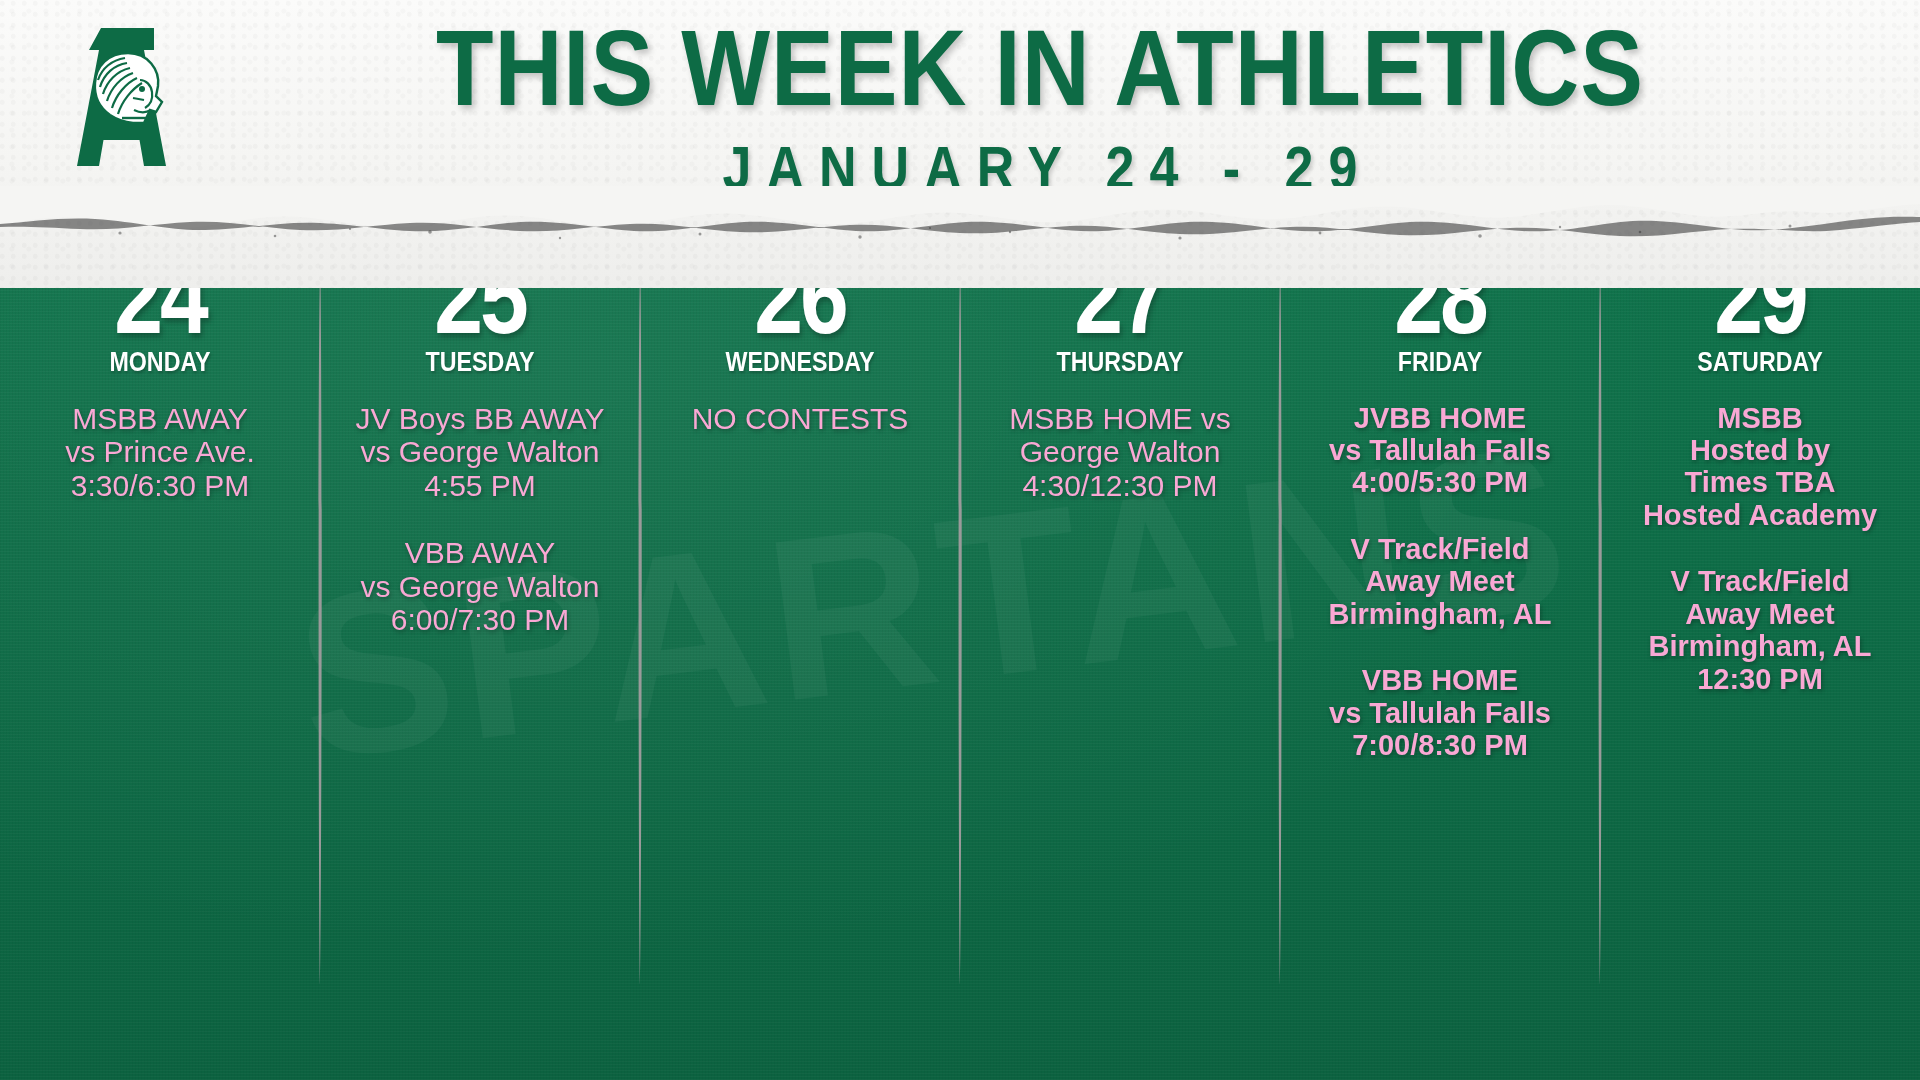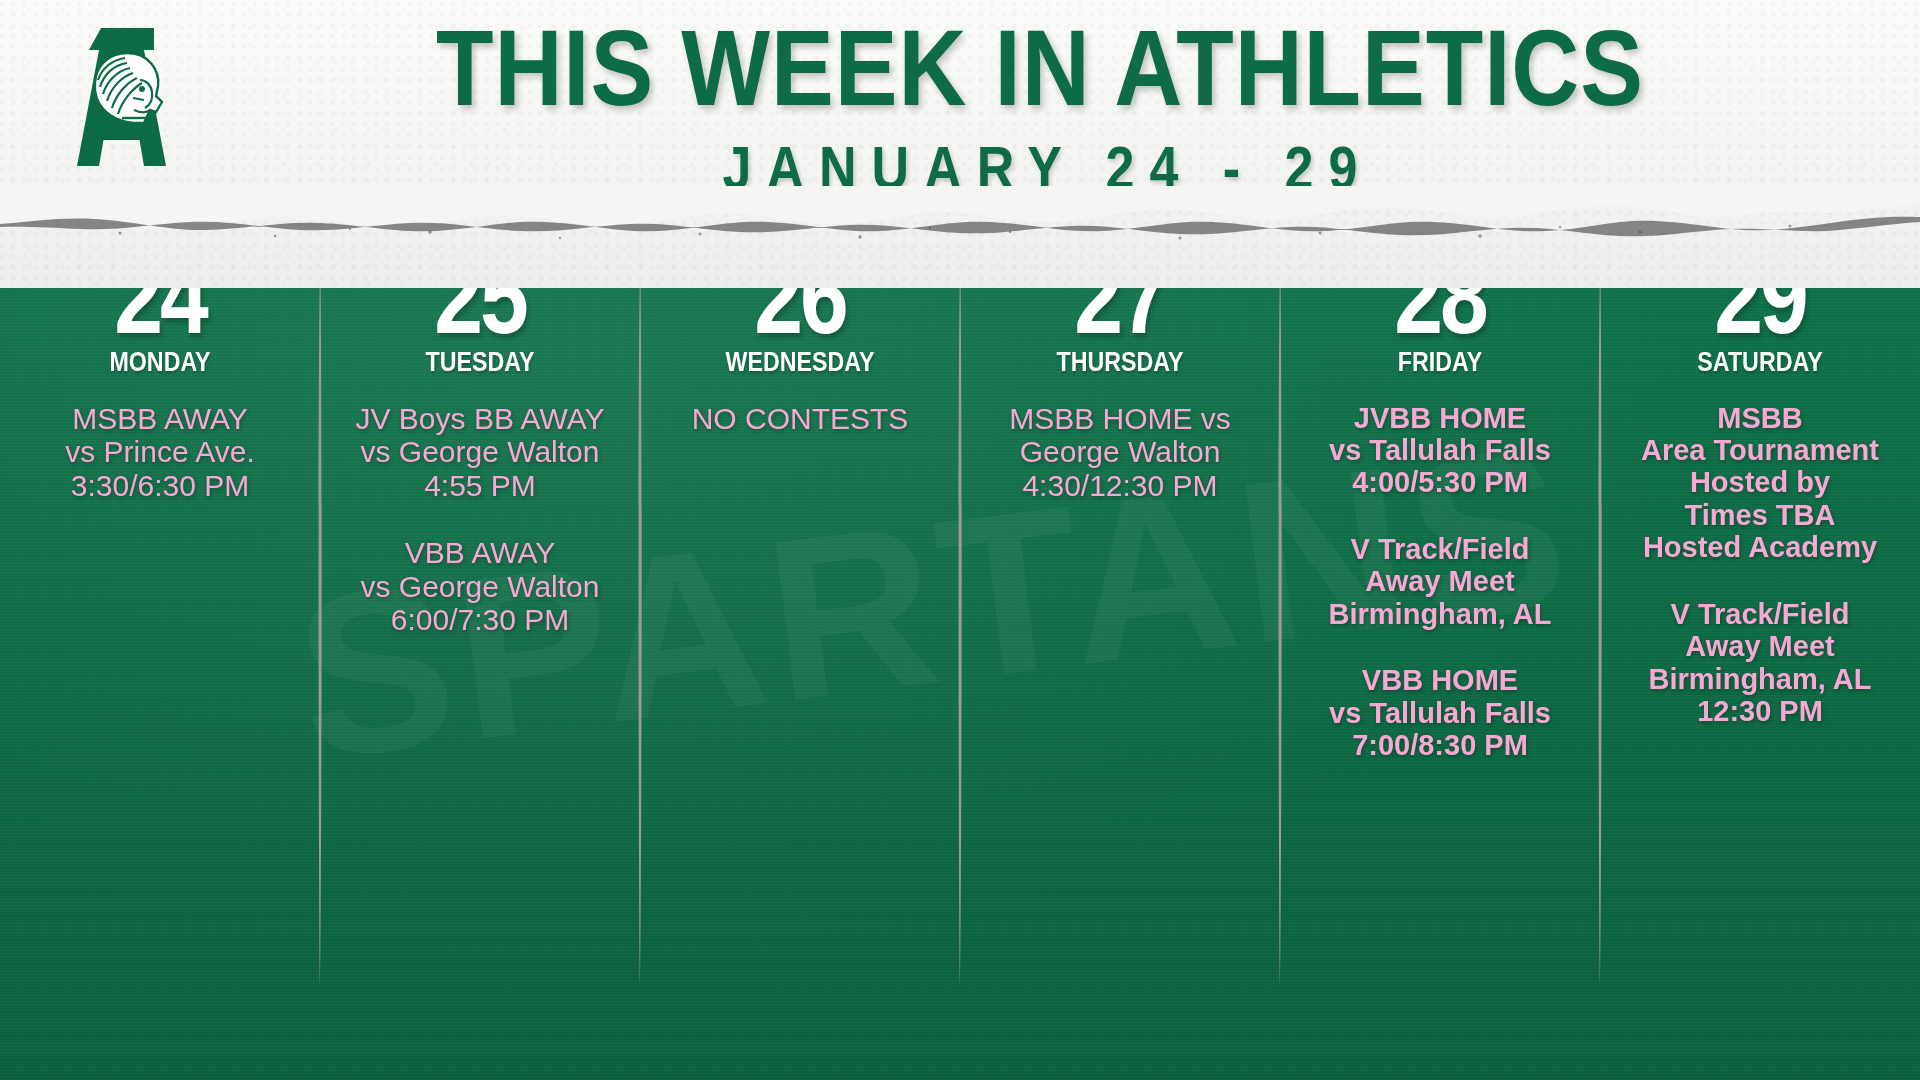--- a/index.html
+++ b/index.html
@@ -360,21 +360,20 @@
         <div class="divider">
           <svg viewBox="0 0 7 725" preserveAspectRatio="none" xmlns="http://www.w3.org/2000/svg">
             <path d="M3.2 0 C4.6 60 5.2 300 4.3 520 C3.8 640 3.4 700 3.0 725 C2.6 700 2.1 640 1.8 520 C1.2 300 1.7 60 3.2 0 Z" fill="#9a9a9a"></path>
           </svg>
         </div>
         <div class="daynum">29</div>
         <div class="dayname">SATURDAY</div>
         <div class="events">
           <div class="event">
             <div class="event-line">MSBB</div>
-            <div class="event-line">Area Tournament</div>
             <div class="event-line">Hosted by</div>
             <div class="event-line">Times TBA</div>
             <div class="event-line">Hosted Academy</div>
           </div>
           <div class="event">
             <div class="event-line">V Track/Field</div>
             <div class="event-line">Away Meet</div>
             <div class="event-line">Birmingham, AL</div>
             <div class="event-line">12:30 PM</div>
           </div>

